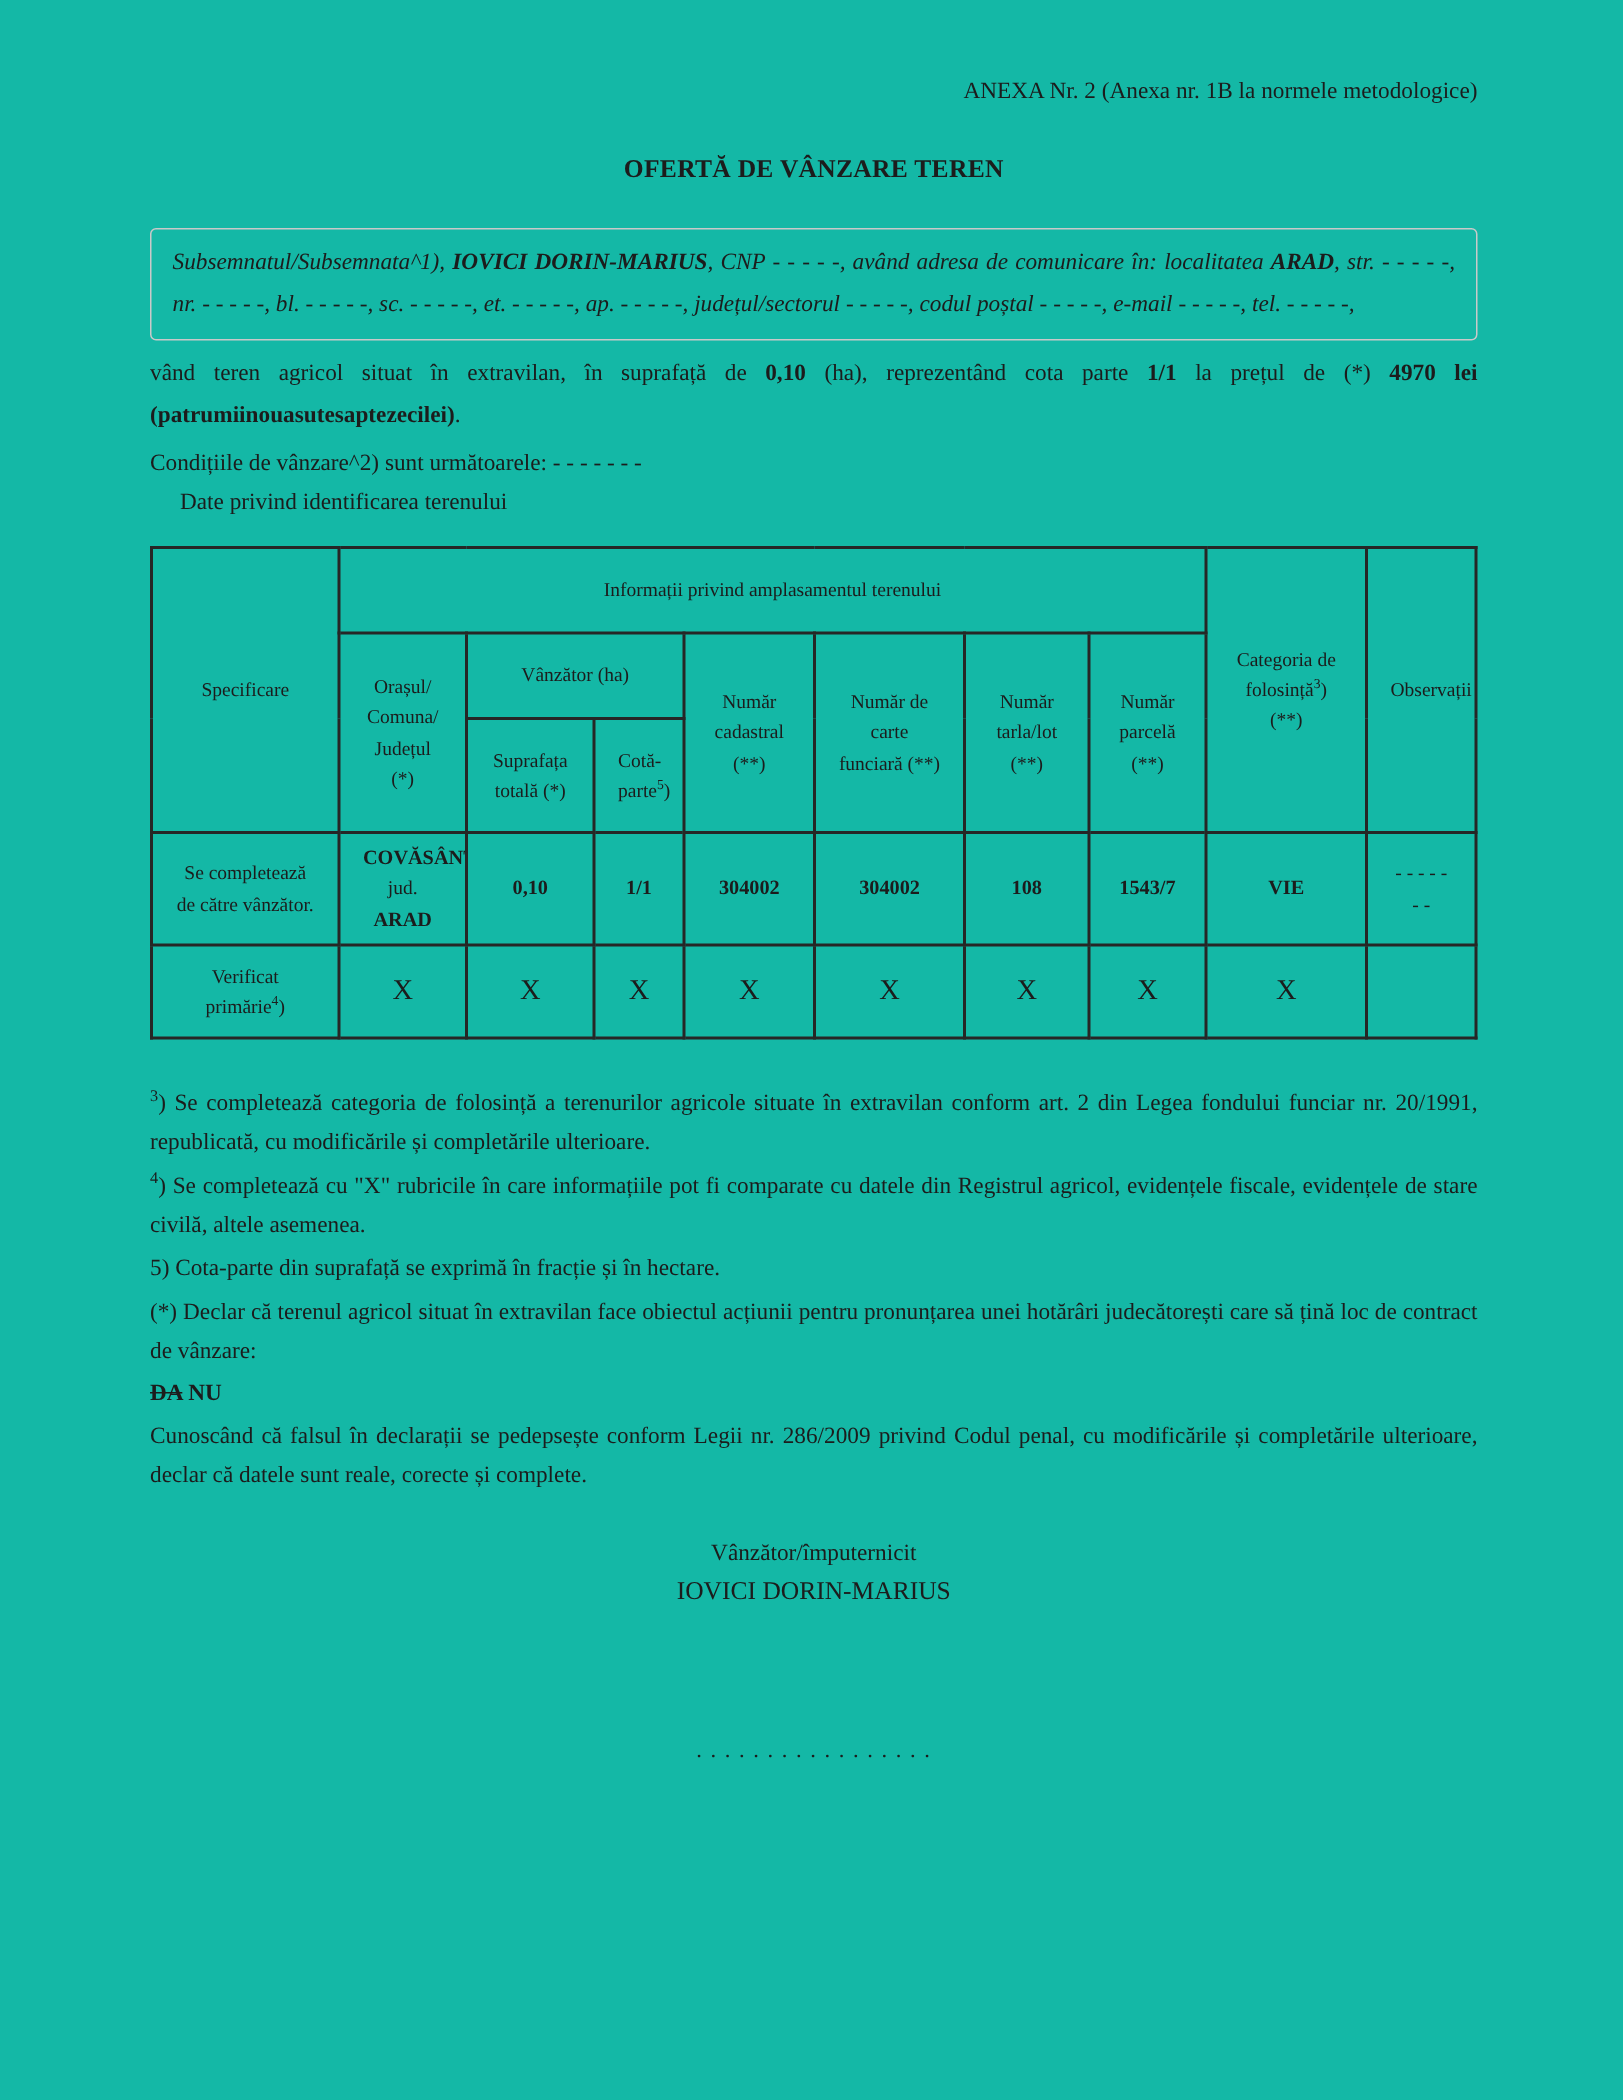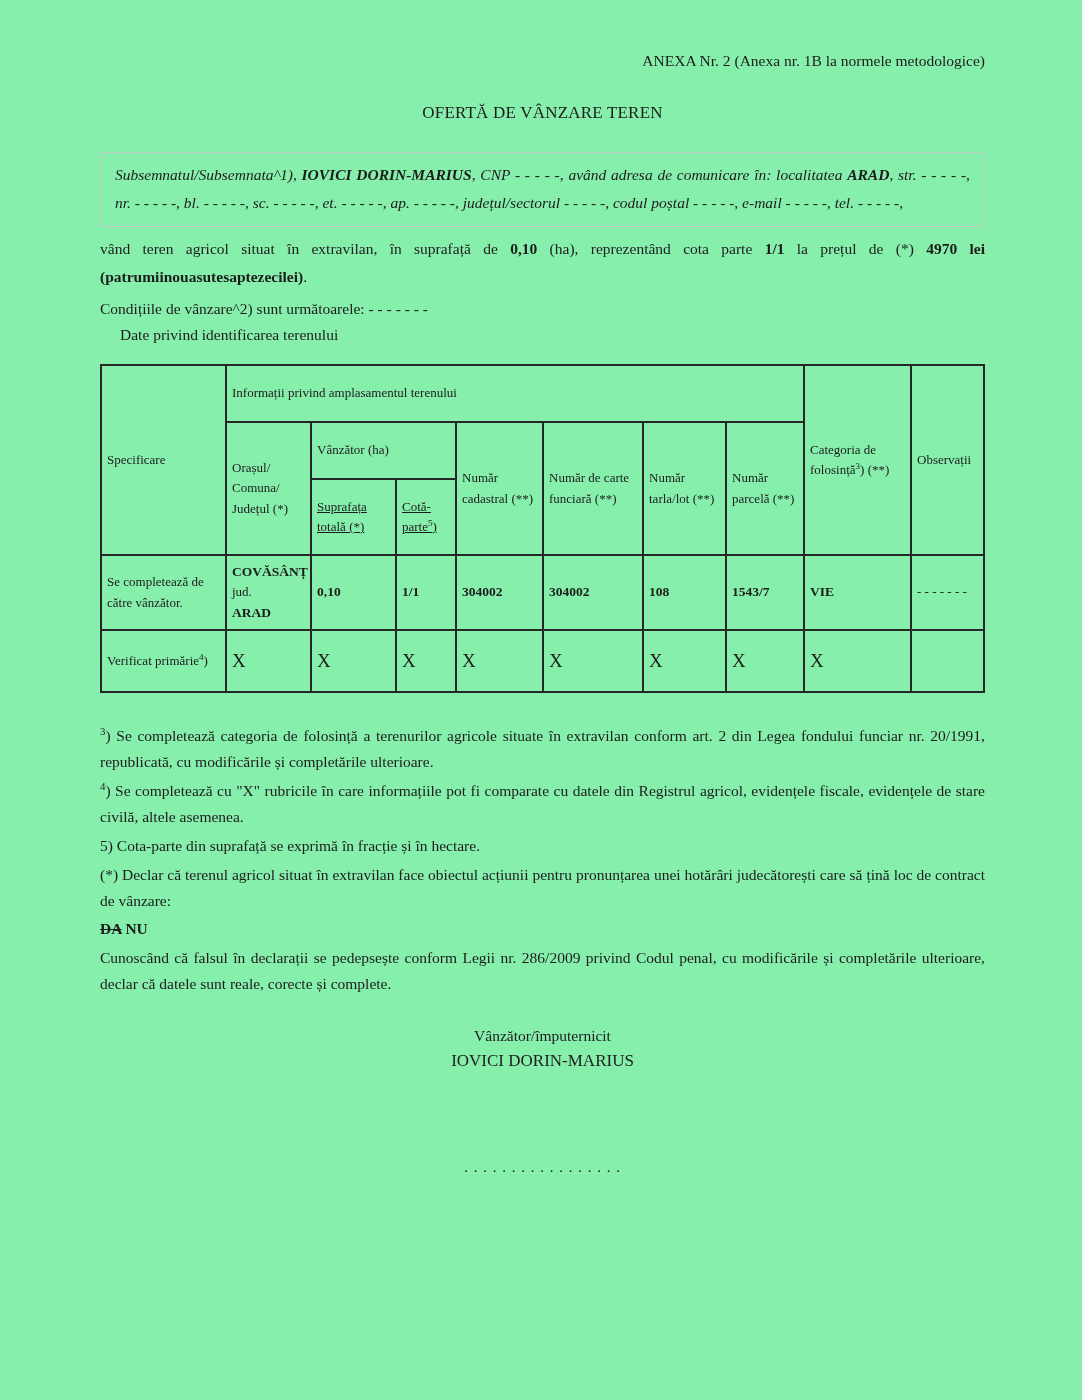--- a/index.html
+++ b/index.html
@@ -8,25 +8,25 @@
     --color-box_border:#c9c9c9;
   }
   *{margin:0;padding:0;box-sizing:border-box;}
   html,body{background:#ffffff;}
   body{
     width:1082px;height:1400px;
     font-family:"Liberation Serif","DejaVu Serif",serif;
     color:var(--color-text,#1c1c1c);
     position:relative;
   }
-  .page{width:1082px;height:1400px;overflow:hidden;background:#86efac;}
+  .page{width:1082px;height:1400px;overflow:hidden;background:#14b8a6;}
   .content{padding:52px 97px 0 100px;}
   .hdr-line{ text-align:right; font-size:15.5px; }
   .hdr-line.reg{ margin-top:30px; }
-  .doc-title{ text-align:center; font-weight:normal; font-size:17px; margin-top:33px; letter-spacing:.2px;}
+  .doc-title{ text-align:center; font-weight:bold; font-size:17px; margin-top:33px; letter-spacing:.2px;}
   .intro-box{
     margin-top:29px;
     border:1px solid var(--color-box_border,#c9c9c9);
     border-radius:4px;
     padding:8px 14px 9px 14px;
     font-size:15.5px; line-height:28px;
     text-align:justify;
     font-style:italic;
   }
   .b{font-weight:bold;}
@@ -36,30 +36,30 @@
   .line.cond{ margin-top:5px; }
   .line.ident{ margin-top:0px;margin-left:20px; }
 
   table.land{
     margin-top:16px;
     border-collapse:collapse; table-layout:fixed; width:883px;
     font-size:13px; line-height:1.55;
   }
   table.land td{
     border:2px solid var(--color-table_border,#262626);
-    text-align:left; vertical-align:middle;
-    padding:2px 5px;
+    text-align:center; vertical-align:middle;
+    padding:2px 15px;
     overflow:hidden;
   }
   tr.h1 td{height:57px;}
   tr.h2 td{height:57px;}
   tr.h3 td{height:76px;}
   tr.d1 td{height:75px;}
   tr.d2 td{height:62px;}
-  td.cell-left{ text-align:left; padding-left:9px;text-decoration:underline; }
+  td.cell-left{ text-align:left; padding-left:9px; }
   td.prewrap{ white-space:pre-line; }
   td.datacell{ font-weight:bold; font-size:13.5px; }
   td.xcell{ font-size:19px; }
   .oras-l1,.oras-l3{font-weight:bold;font-size:13.5px;}
   .oras-l2{font-size:13px;}
   sup{ font-size:70%; line-height:0; }
 
   .footnotes{ margin-top:30px; }
   .fn{ font-size:15.5px; line-height:26px; text-align:justify; margin-top:3px; }
   .danu{ margin-top:2px; font-size:15.5px; line-height:26px; font-weight:bold; }

